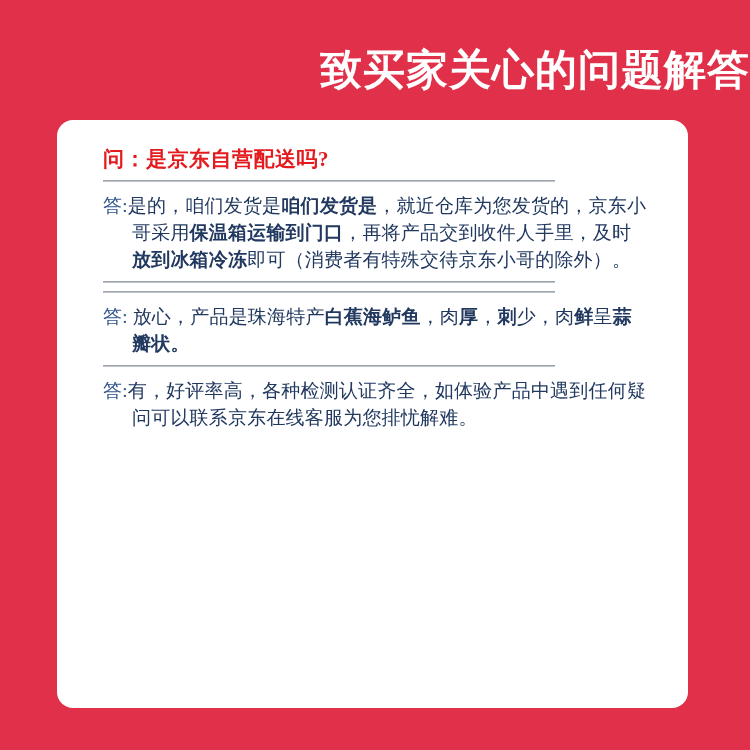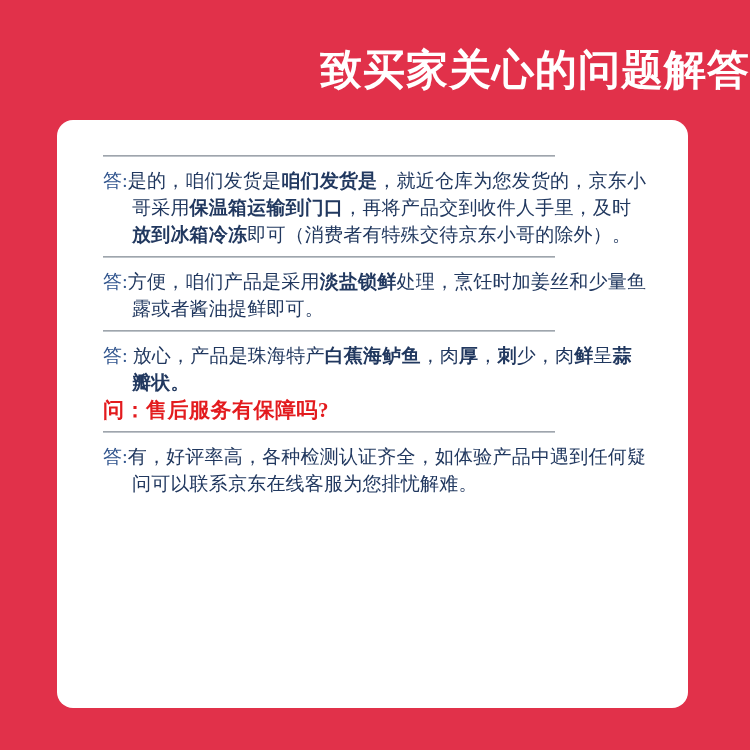--- a/index.html
+++ b/index.html
@@ -69,35 +69,34 @@
 </style>
 </head>
 <body>
 
 <div class="page">
   <div class="page-title">致买家关心的问题解答</div>
 
   <div class="faq-card">
     <div>
   <section class="qa-item">
+    <div class="question">问：是京东自营配送吗?</div>
     <hr class="question-divider">
     <div class="answer"><span class="answer-prefix">答:</span><span><span>是的，咱们发货是</span><b>咱们发货是</b><span>，就近仓库为您发货的，京东小哥采用</span><b>保温箱运输到门口</b><span>，再将产品交到收件人手里，及时</span><b>放到冰箱冷冻</b><span>即可（消费者有特殊交待京东小哥的除外）。</span></span></div>
   </section>
 
 
   <section class="qa-item">
     <hr class="question-divider">
-    <div class="answer"><span class="answer-prefix">答:</span><span><span>方便，咱们产品是采用</span><b>淡盐锁鲜</b><span>处理，烹饪时加姜丝和少量鱼露或者酱油提鲜即可。</span></span></div>
   </section>
 
   <section class="qa-item">
     <hr class="question-divider">
     <div class="answer"><span class="answer-prefix">答: </span><span><span>放心，产品是珠海特产</span><b>白蕉海鲈鱼</b><span>，肉</span><b>厚</b><span>，</span><b>刺</b><span>少，肉</span><b>鲜</b><span>呈</span><b>蒜瓣状。</b></span></div>
   </section>
 
   <section class="qa-item">
-    <div class="question">问：售后服务有保障吗?</div>
     <hr class="question-divider">
     <div class="answer"><span class="answer-prefix">答:</span><span><span>有，好评率高，各种检测认证齐全，如体验产品中遇到任何疑问可以联系京东在线客服为您排忧解难。</span></span></div>
   </section>
 </div>
   </div>
 </div>
 
 </body></html>

